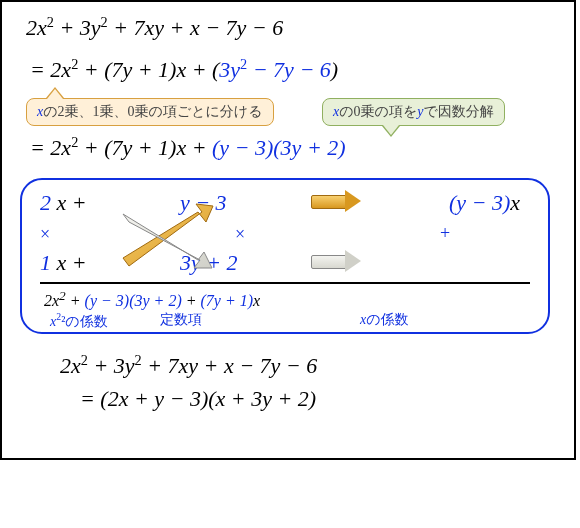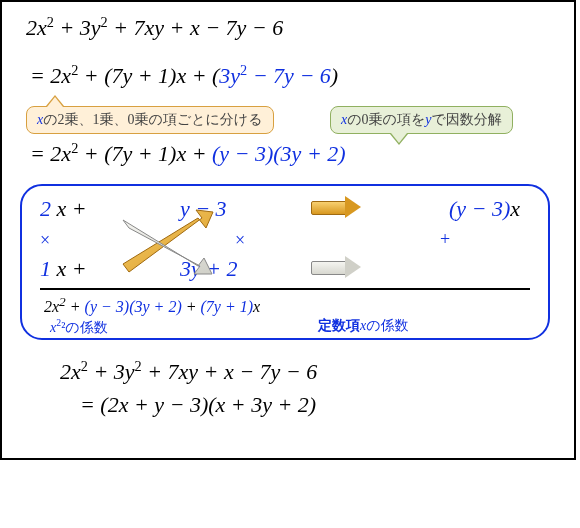--- a/index.html
+++ b/index.html
@@ -22,32 +22,31 @@
     line-height: 1.4;
     white-space: nowrap;
   }
   .math sup {
     font-size: 0.65em;
     vertical-align: super;
     font-style: normal;
   }
   .blue { color: #1030e0; }
   .row1 { margin-top: 2px; margin-left: 10px; }
-  .row2 { margin-top: 16px; margin-left: 14px; }
+  .row2 { margin-top: 10px; margin-left: 14px; }
   .row3 { margin-top: 30px; margin-left: 14px; }
 
   
   .callout {
     position: absolute;
     font-size: 14px;
     font-style: normal;
     border-radius: 8px;
     padding: 4px 10px;
     white-space: nowrap;
-    margin-top: 8px;
   }
   .callout-orange {
     background: #fff0d8;
     border: 1.5px solid #d8a040;
     color: #444;
   }
   .callout-orange::before {
     content: "";
     position: absolute;
     top: -10px;
@@ -140,21 +139,21 @@
   }
   .labels {
     display: grid;
     grid-template-columns: 120px 200px 170px;
     font-size: 14px;
     font-style: normal;
     color: #1030e0;
     margin-top: 0;
   }
   .labels .c1 { text-align: left; padding-left: 10px;}
-  .labels .c2 { text-align: right; font-weight: bold; }
+  .labels .c2 { text-align: left; }
   .labels .c3 { text-align: left; padding-right: 30px;}
   
   .arrow {
     display: inline-block;
     position: relative;
     height: 18px;
   }
   .arrow-body {
     position: absolute;
     left: 0;
@@ -202,21 +201,21 @@
     2<span style="font-style:italic">x</span><sup>2</sup> + 3<span>y</span><sup>2</sup> + 7<span>xy</span> + <span>x</span> − 7<span>y</span> − 6
   </div>
 
   <div class="math row2">
     = 2<span>x</span><sup>2</sup> + (7<span>y</span> + 1)<span>x</span> + (<span class="blue">3<span>y</span><sup style="color:#1030e0">2</sup> − 7<span>y</span> − 6</span>)
   </div>
 
   <div class="callout callout-orange" style="left:24px; top:96px;">
     <span class="mini-i">x</span><span>の2乗、1乗、0乗の項ごとに分ける</span>
   </div>
-  <div class="callout callout-green" style="left:328px; top:96px;">
+  <div class="callout callout-green" style="left:320px; top:96px;">
     <span class="mini-i">x</span><span>の0乗の項を</span><span class="mini-i">y</span><span>で因数分解</span>
   </div>
 
   <div class="math row3" style="margin-top:46px;">
     = 2<span>x</span><sup>2</sup> + (7<span>y</span> + 1)<span>x</span> + <span class="blue">(<span>y</span> − 3)(3<span>y</span> + 2)</span>
   </div>
 
   <div class="tasuki-wrap">
 
     <div class="tasuki-grid">

